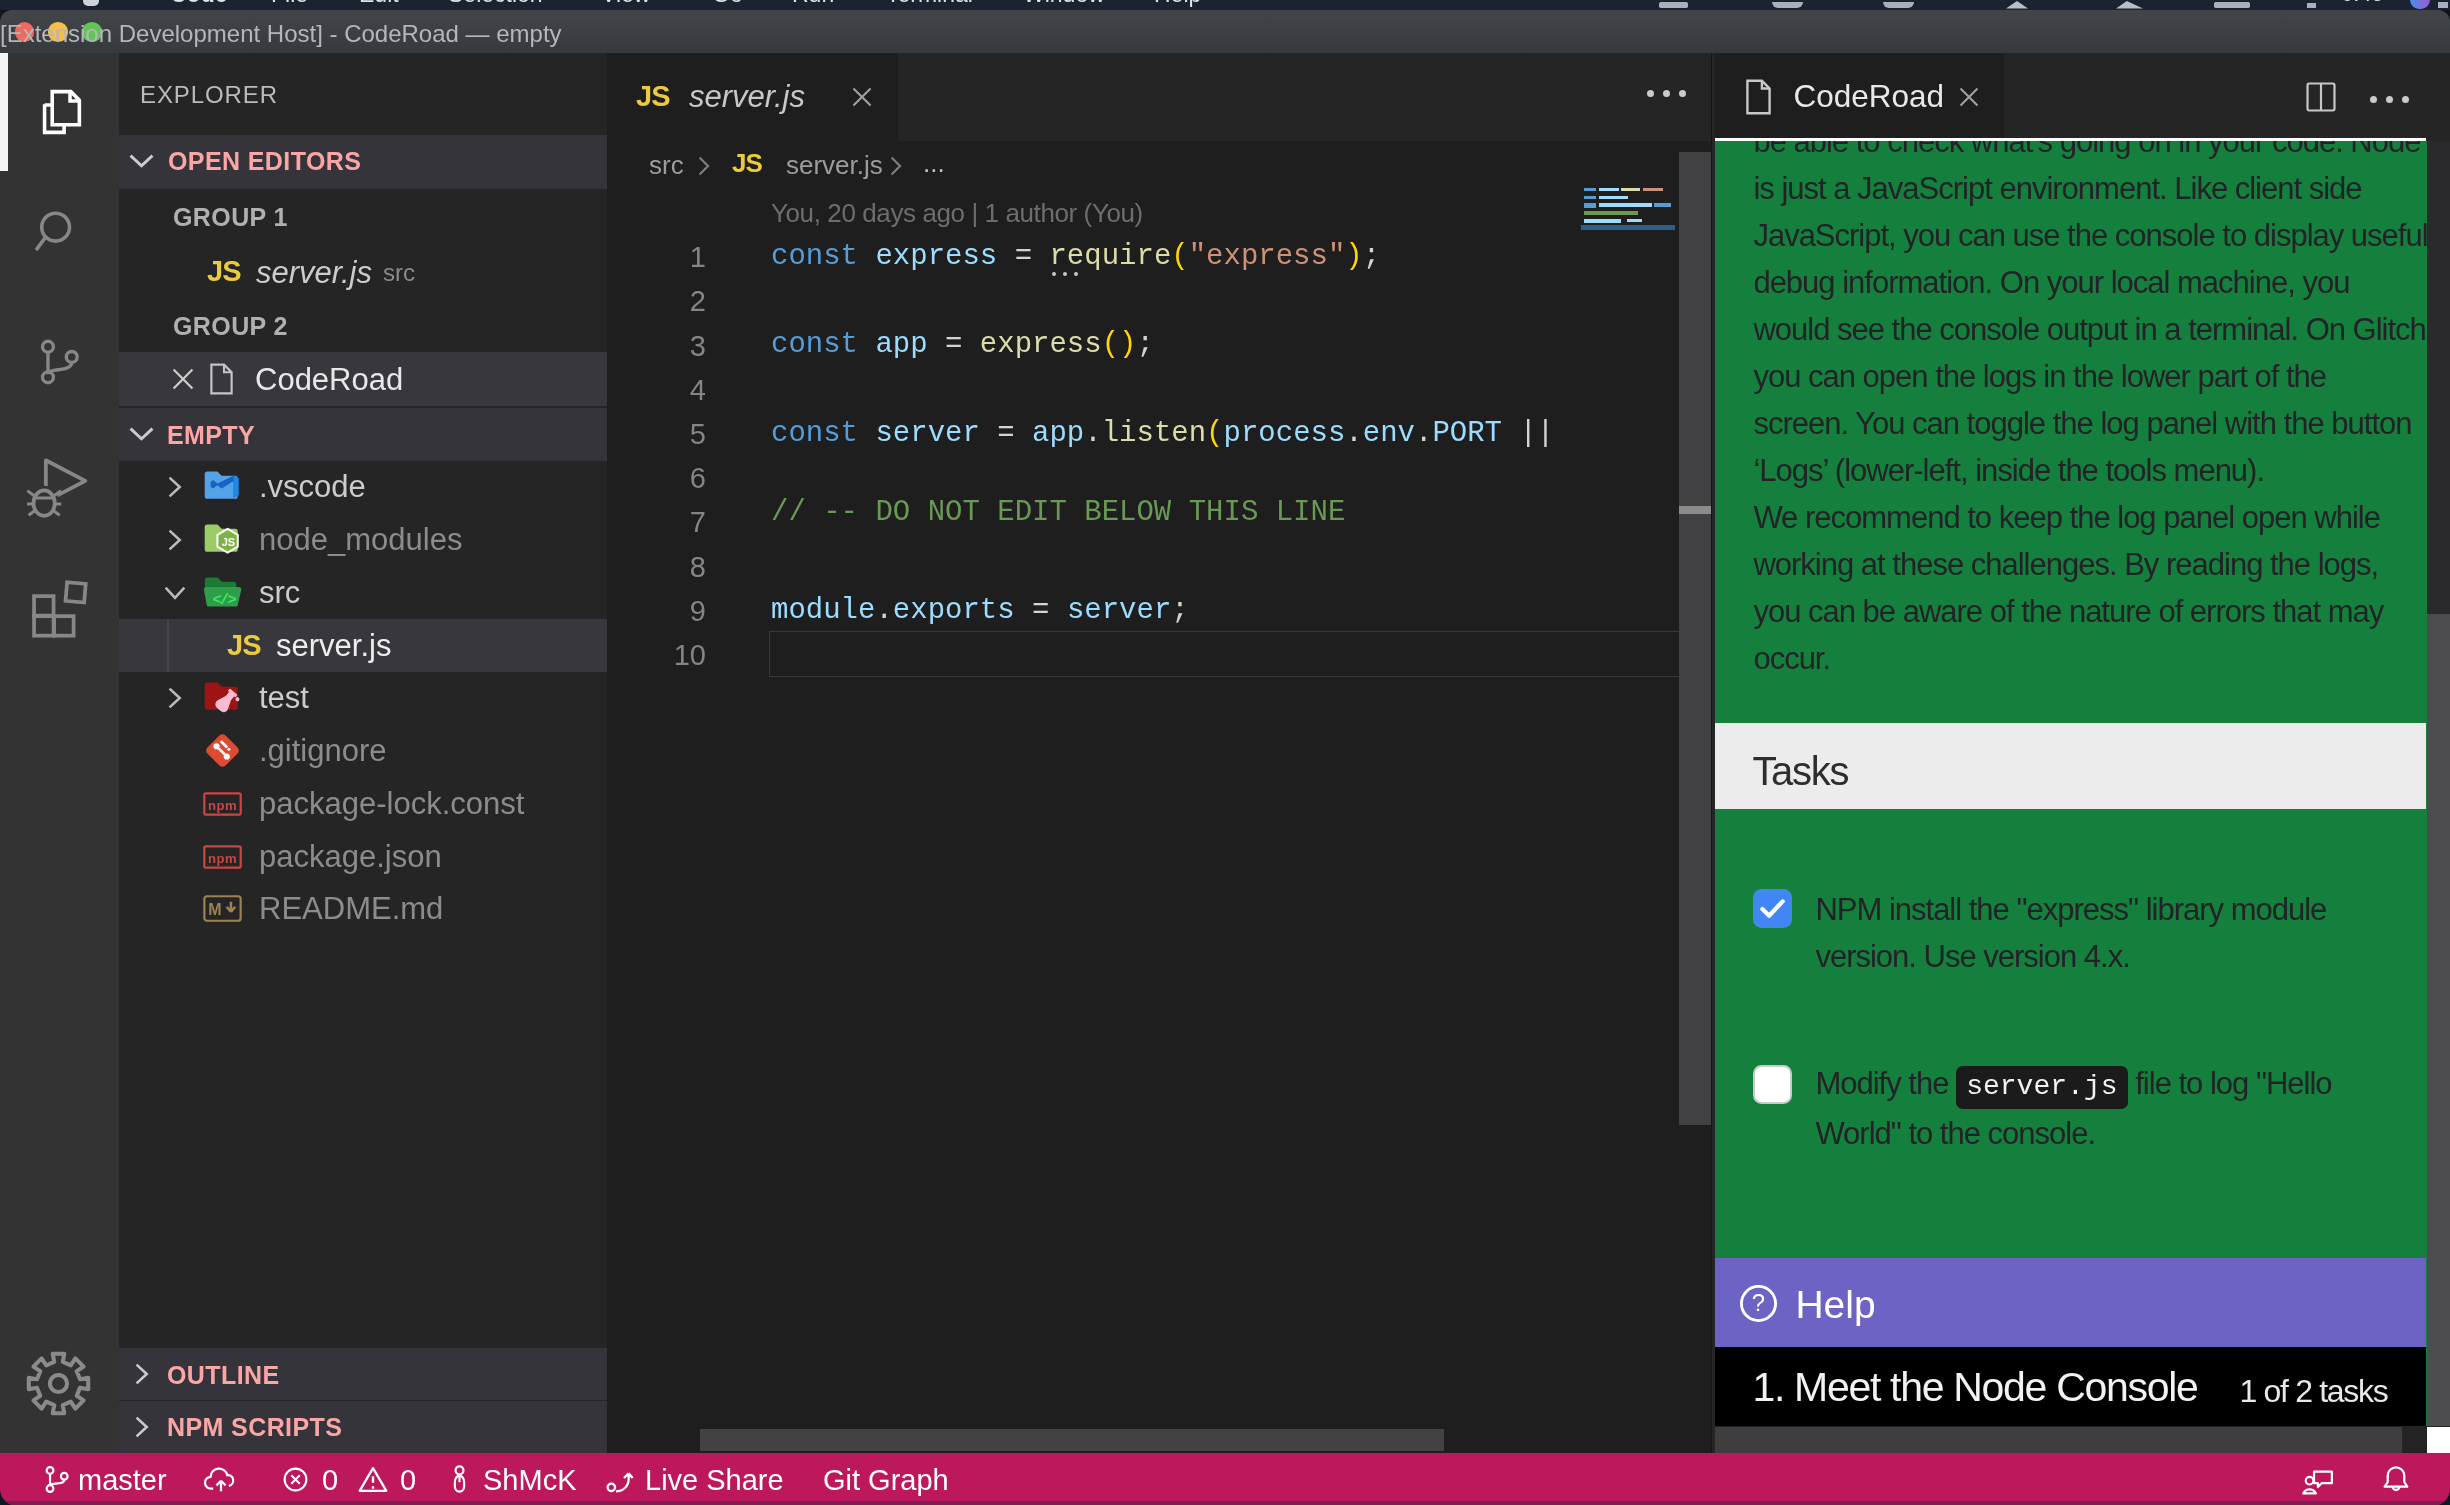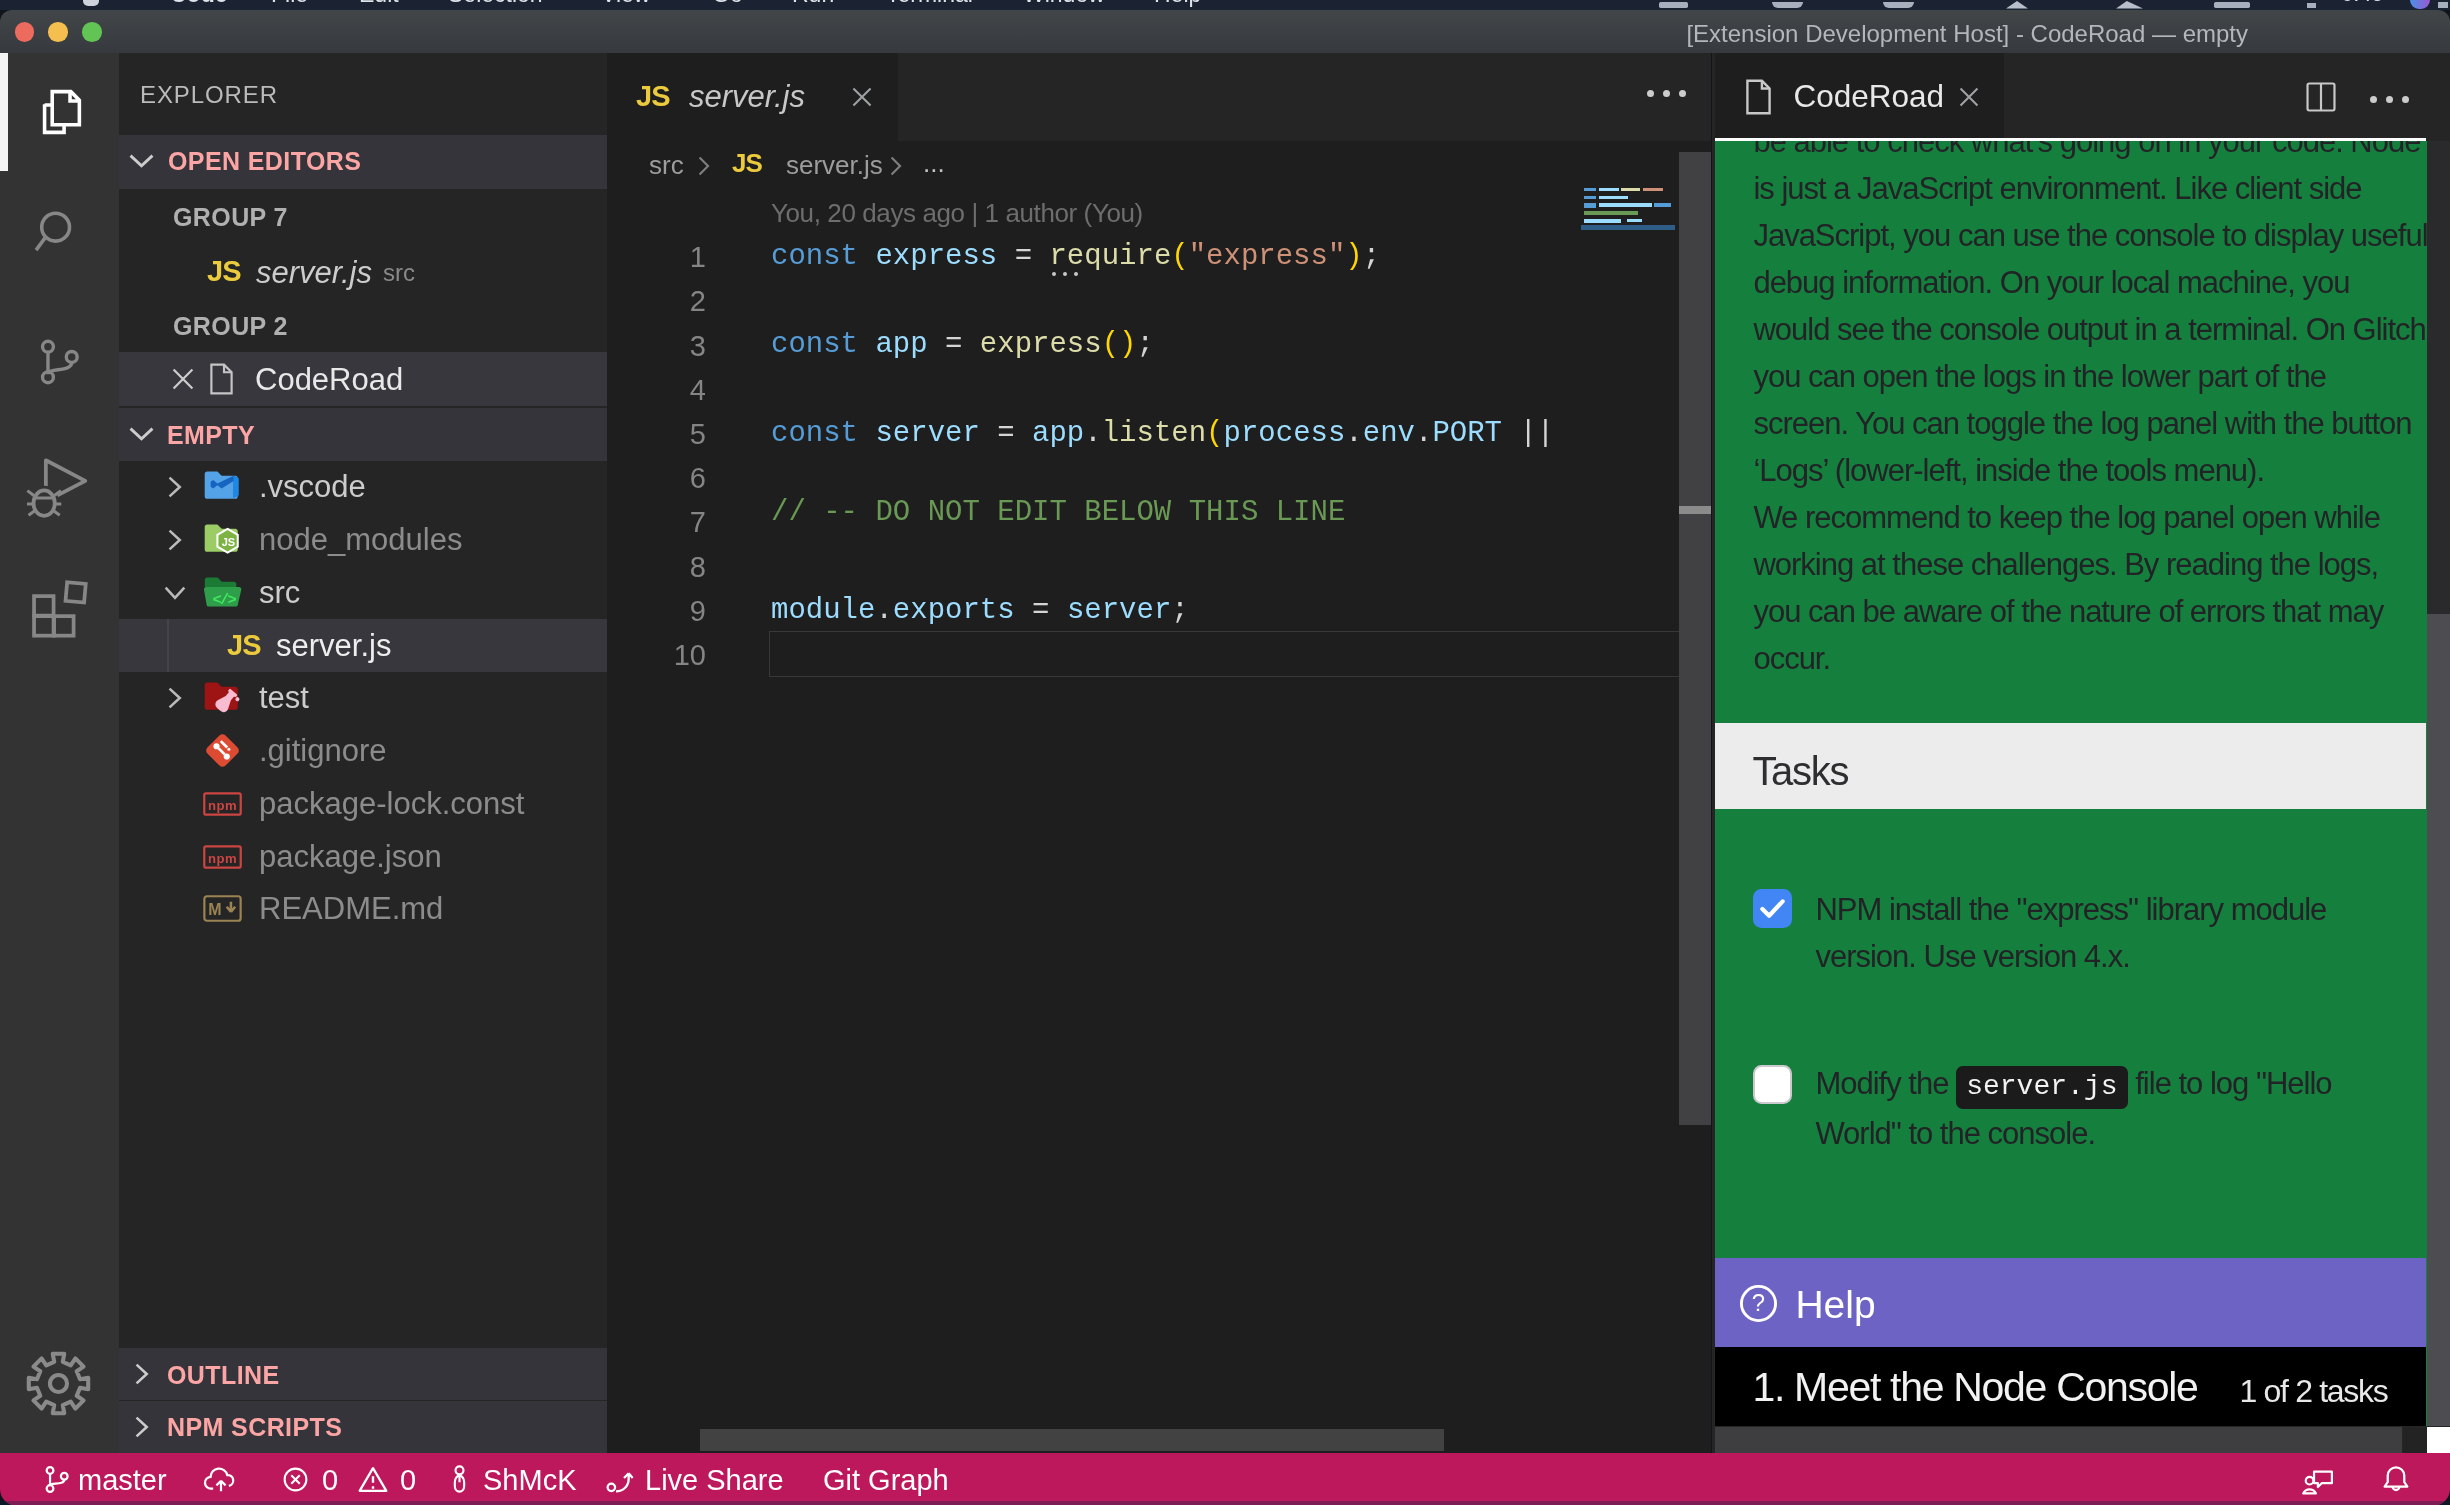--- a/index.html
+++ b/index.html
@@ -8,21 +8,21 @@
   .abs{position:absolute;}
   svg{position:absolute;overflow:visible;}
   .mono{font-family:"Liberation Mono",monospace;}
 
   
   #menubar{left:0;top:0;width:2450px;height:10.2px;background:#1b2231;overflow:hidden;}
   #menubar span{position:absolute;top:-18.7px;font-size:23px;color:#dfe3ea;white-space:pre;}
   #titlebar{left:0;top:10.2px;width:2450px;height:43px;border-radius:12px 12px 0 0;
      background:linear-gradient(#434649,#36393d);}
   .tl{position:absolute;top:12px;width:19.6px;height:19.6px;border-radius:50%;}
-  #titletext{position:absolute;top:9.4px;width:2248px;text-align:right;
+  #titletext{position:absolute;top:9.4px;width:2248px;text-align:left;
      font-size:24px;color:#b4b7ba;}
 
   
   #activitybar{left:0;top:53px;width:119px;height:1400px;background:#333333;}
   #whitestrip{left:0;top:53px;width:7.7px;height:118px;background:#f4f4f4;}
 
   
   #sidebar{left:119px;top:53px;width:488px;height:1400px;background:#252526;overflow:hidden;}
   .sbhead{position:absolute;left:0;width:488px;background:#34343a;}
   .sbrow{position:absolute;left:0;width:488px;}
@@ -133,21 +133,21 @@
   <div class="abs" id="sidebar">
     <div class="sbtxt" style="left:21px;top:28px;font-size:24px;color:#bbbbbb;letter-spacing:0.9px;">EXPLORER</div>
 
     <div class="sbhead" style="top:82px;height:54px;"></div>
     <svg style="left:9.4px;top:100px;" width="27" height="17" viewBox="0 0 32 20">
         <polyline points="3,3 16,15 29,3" fill="none" stroke="#cccccc" stroke-width="3.4"></polyline>
       </svg>
     <div class="sbtxt boldlbl" style="left:49px;top:94px;">OPEN EDITORS</div>
 
     <div class="sbrow" style="top:136px;height:54px;">
-      <div class="sbtxt boldlbl" style="left:54px;top:13.6px;color:#b0b0b0;">GROUP 7</div>
+      <div class="sbtxt boldlbl" style="left:54px;top:13.6px;color:#b0b0b0;">GROUP 1</div>
     </div>
     <div class="sbrow" style="top:191px;height:54px;">
       <div class="jsbadge" style="left:88px;top:11px;">JS</div>
       <div class="sbtxt" style="left:137px;top:11px;font-style:italic;">server.js</div>
       <div class="sbtxt" style="left:264px;top:14.5px;font-size:24px;color:#8a8a8a;">src</div>
     </div>
     <div class="sbrow" style="top:245px;height:54px;">
       <div class="sbtxt boldlbl" style="left:54px;top:13.6px;color:#b0b0b0;">GROUP 2</div>
     </div>
     <div class="sbrow sel" style="top:299px;height:54px;">

